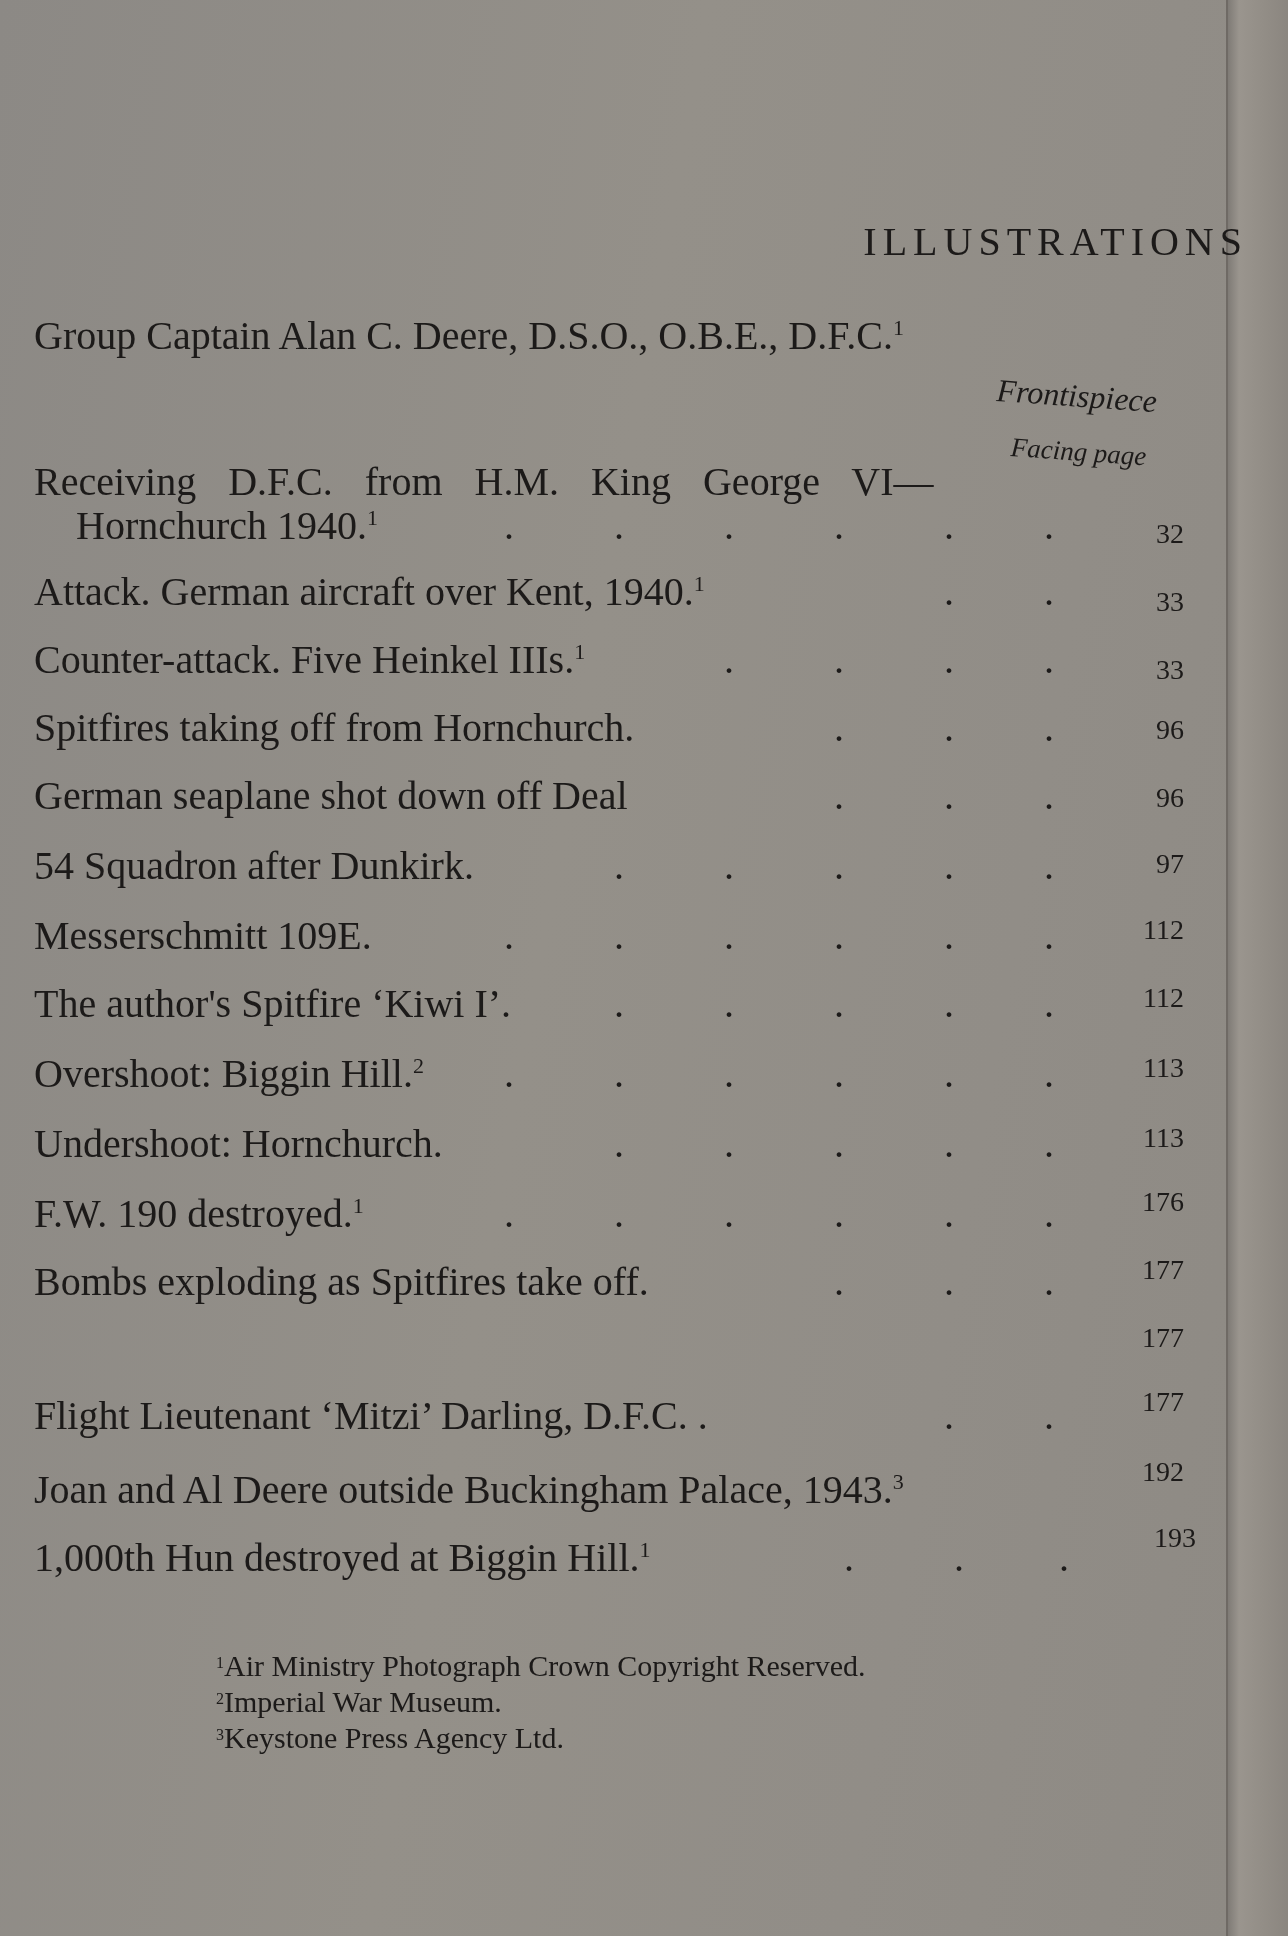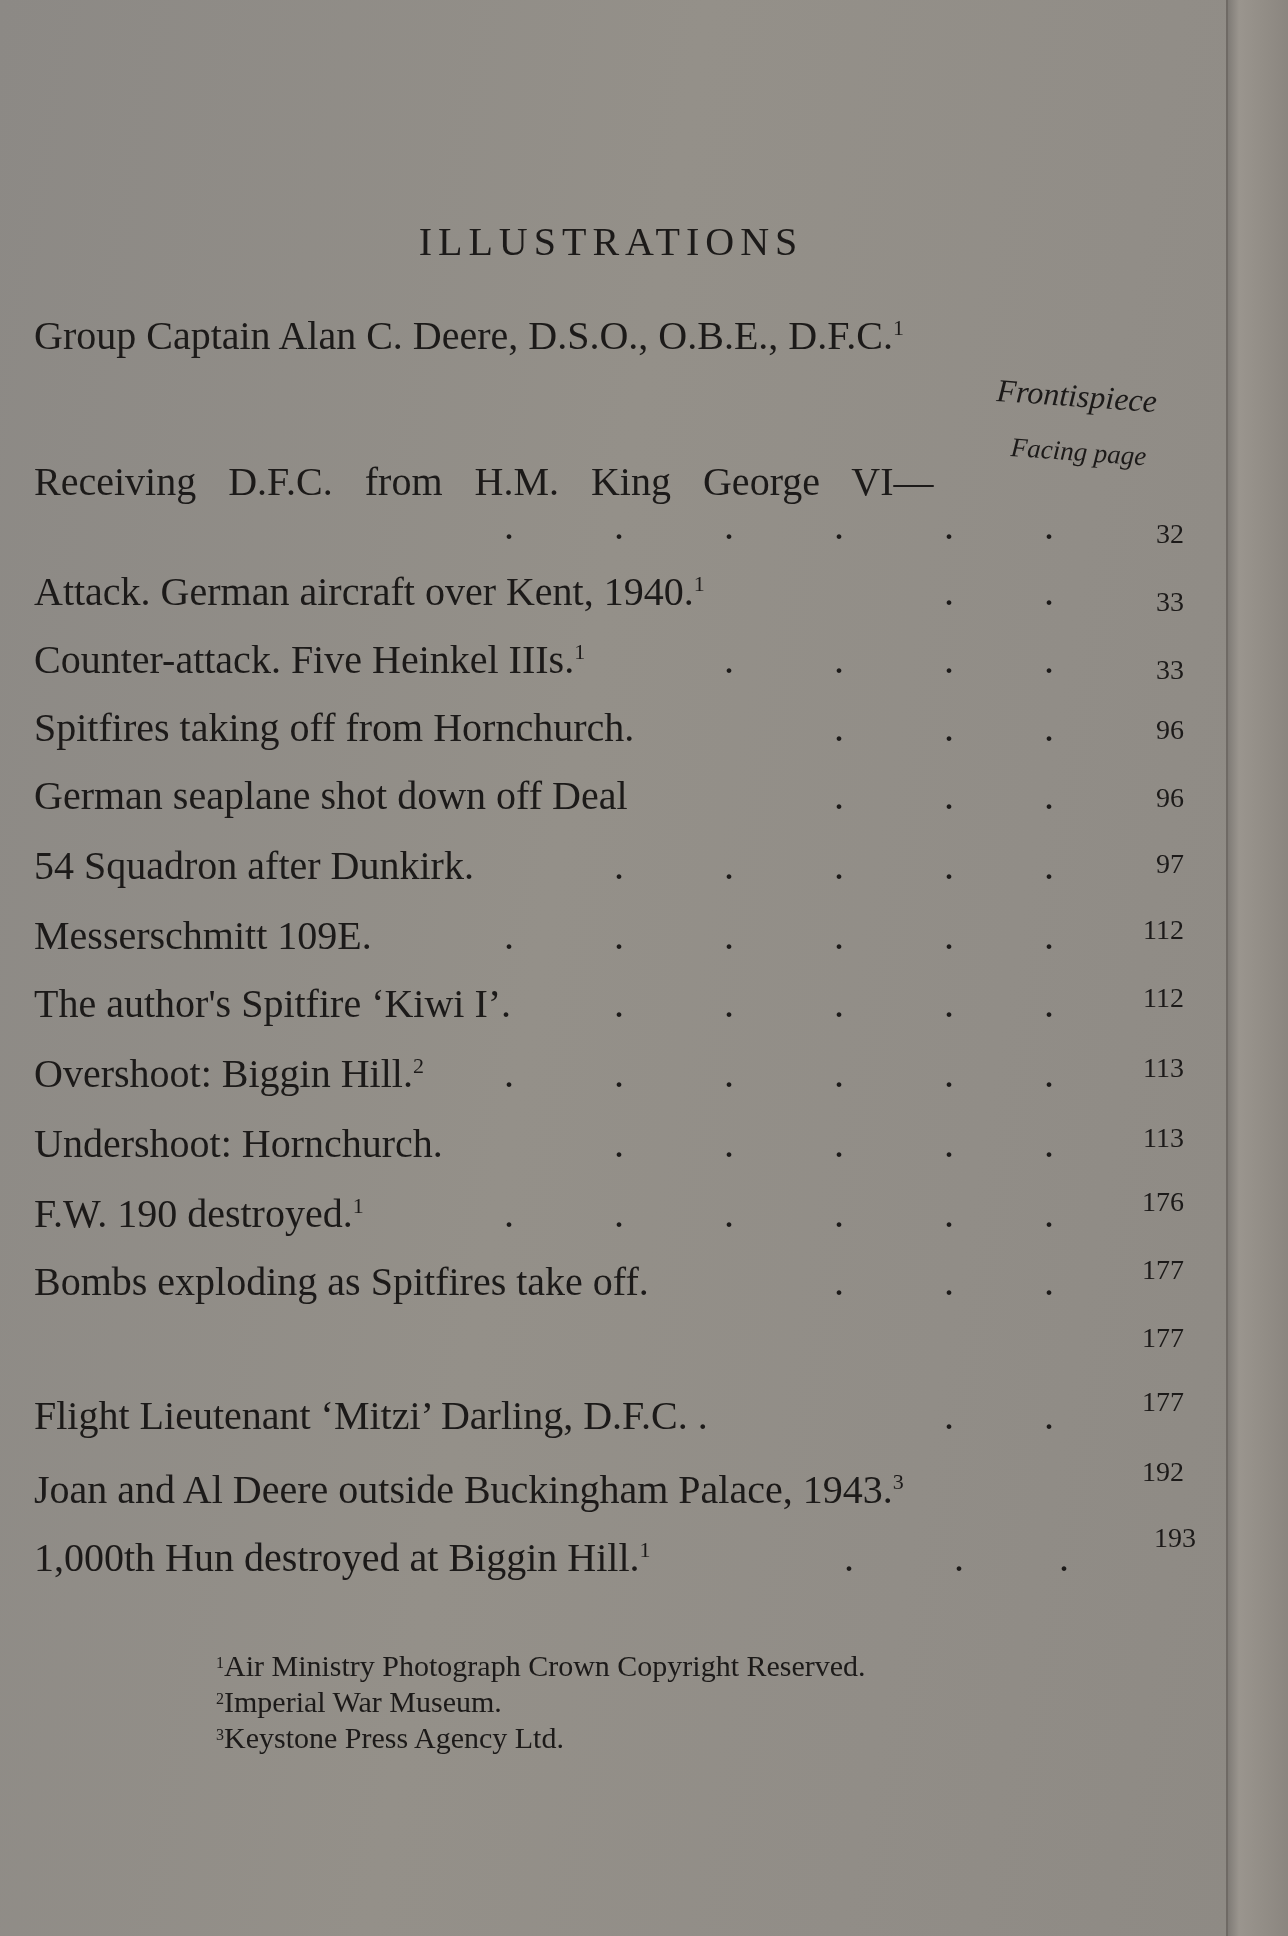--- a/index.html
+++ b/index.html
@@ -13,22 +13,22 @@
     .page {
       position: absolute; left: 0; top: 0; width: 1232px; height: 1936px;
       background: linear-gradient(100deg, #8c8985 0%, #949089 45%, #918d87 75%, #8e8a84 100%);
     }
     .page-edge {
       position: absolute; left: 1226px; top: 0; width: 62px; height: 1936px;
       background: linear-gradient(90deg, #7f7b76 0%, #9a958e 18%, #928d86 60%, #8a857f 100%);
       border-left: 2px solid #6f6a65;
     }
     .title {
-      position: absolute; top: 218px; left: 0; width: 1232px; text-align: center;
-      font-size: 40px; letter-spacing: 6px; padding-left: 0;
+      position: absolute; top: 218px; left: 0; width: 1232px; text-align: right;
+      font-size: 40px; letter-spacing: 6px; padding-left: 16px;
     }
     .title span { display: inline-block; margin-left: -10px; }
     .frontis-line {
       position: absolute; left: 34px; top: 312px; font-size: 40px; white-space: nowrap;
     }
     .frontis-label {
       position: absolute; left: 998px; top: 372px; font-size: 32px; font-style: italic;
       transform: rotate(4deg); transform-origin: left top;
     }
     .facing-label {
@@ -58,20 +58,23 @@
 <div class="title"><span>ILLUSTRATIONS</span></div>
 
 <div class="frontis-line">
   <span>Group Captain Alan C. Deere, D.S.O., O.B.E., D.F.C.</span><span class="sup">1</span>
 </div>
 <div class="frontis-label">Frontispiece</div>
 <div class="facing-label">Facing page</div>
 
 <div class="entry" style="top:458px;height:100px;">
   <span style="word-spacing:22px;">Receiving D.F.C. from H.M. King George VI—</span>
+  <div class="cont" style="top:44px;">
+    <span>Hornchurch 1940.</span><span class="sup">1</span>
+  </div>
   <span class="dot" style="left:470px;top:44px;">.</span>
   <span class="dot" style="left:580px;top:44px;">.</span>
   <span class="dot" style="left:690px;top:44px;">.</span>
   <span class="dot" style="left:800px;top:44px;">.</span>
   <span class="dot" style="left:910px;top:44px;">.</span>
   <span class="dot" style="left:1010px;top:44px;">.</span>
   <span class="page-no" style="top:60px;">32</span>
 </div>
 
 <div class="entry" style="top:568px;">

